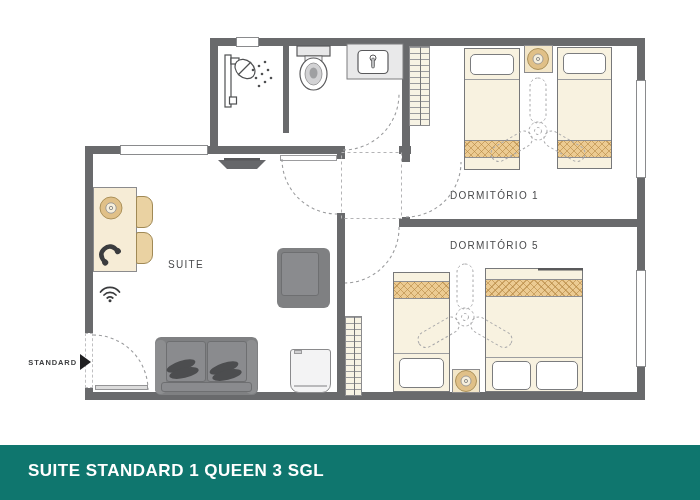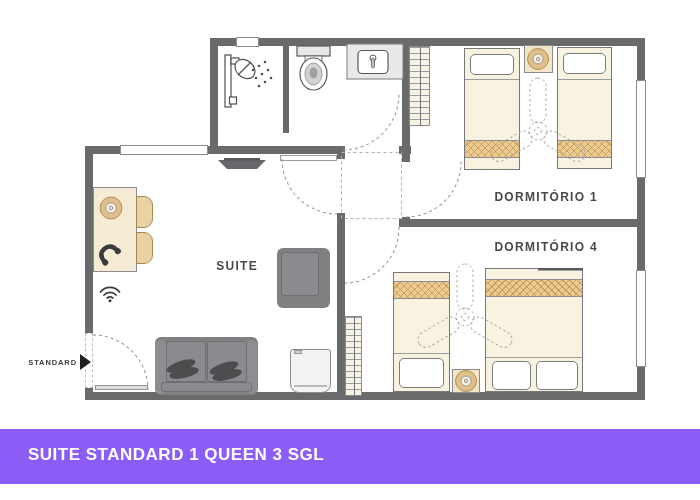--- a/index.html
+++ b/index.html
@@ -28,29 +28,29 @@
   .chair{position:absolute;background:#ead2a2;border:1px solid #a08955;border-radius:2px 9px 9px 2px;box-sizing:border-box;}
   .sofa-base{position:absolute;background:#7f8082;border-radius:6px;}
   .sofa-part{position:absolute;background:#8a8b8e;border:1px solid #6e6f71;border-radius:3px;box-sizing:border-box;}
   .sofa-arm{position:absolute;background:#8d8e90;border-radius:5px;}
   .armchair{position:absolute;background:#7f8082;border-radius:6px;}
   .armchair-seat{position:absolute;background:#8a8b8e;border:1px solid #6e6f71;border-radius:3px;box-sizing:border-box;}
   .minibar{position:absolute;background:#f3f3f4;border:1px solid #8a8a8c;border-radius:3px 3px 9px 9px;box-sizing:border-box;}
   .minibar-line{position:absolute;background:#b9b9bb;}
   .minibar-handle{position:absolute;background:#cfcfd1;border:1px solid #9a9a9c;box-sizing:border-box;}
   
-  .room-label{position:absolute;font-size:12px;font-weight:bold;letter-spacing:1.3px;
-    color:#48494b;text-align:right;}
+  .room-label{position:absolute;font-size:10px;font-weight:normal;letter-spacing:1.3px;
+    color:#48494b;text-align:left;}
   .entry-label{position:absolute;font-size:7.5px;font-weight:bold;letter-spacing:0.9px;
     color:#3f4042;text-align:right;}
   .entry-arrow{position:absolute;width:0;height:0;border-left:11px solid #1f1f21;
     border-top:8px solid transparent;border-bottom:8px solid transparent;}
   #icon-layer{position:absolute;left:0;top:0;pointer-events:none;}
   
-  #footer{position:absolute;left:0;top:429px;width:700px;height:55px;background:#8b5cf6;}
+  #footer{position:absolute;left:0;top:445px;width:700px;height:55px;background:#0f766e;}
   #footer span{position:absolute;left:28px;top:0;line-height:51px;color:#ffffff;
     font-size:17px;font-weight:bold;letter-spacing:0.5px;}
 </style>
 </head>
 <body>
 
 <div id="stage">
 
   <div class="wall" style="left:210px;top:38px;width:435px;height:8px"></div>
   <div class="wall" style="left:637px;top:38px;width:8px;height:362px"></div>
@@ -99,21 +99,21 @@
     <div class="sheet-line" style="top:80px"></div>
     <div class="pillow" style="left:5px;right:5px;top:85px;height:30px"></div>
   </div>
   <div class="nstand" style="left:452px;top:369px;width:28px;height:24px"></div>
   <div class="bed" style="left:485px;top:268px;width:98px;height:124px">
     <div class="blanket" style="top:10px;height:18px"></div>
     <div class="sheet-line" style="top:88px"></div>
     <div class="pillow" style="left:6px;top:92px;width:39px;height:29px"></div>
     <div class="pillow" style="left:50px;top:92px;width:42px;height:29px"></div>
   </div>
-  <div class="room-label" style="left:450px;top:240px;width:148px">DORMITÓRIO 4</div>
+  <div class="room-label" style="left:450px;top:240px;width:148px">DORMITÓRIO 5</div>
 
   <div class="desk" style="left:93px;top:187px;width:44px;height:85px"></div>
   <div class="chair" style="left:136px;top:196px;width:17px;height:32px"></div>
   <div class="chair" style="left:136px;top:232px;width:17px;height:32px"></div>
   <div class="armchair" style="left:277px;top:248px;width:53px;height:60px"></div>
   <div class="armchair-seat" style="left:281px;top:252px;width:38px;height:44px"></div>
   <div class="sofa-base" style="left:155px;top:337px;width:103px;height:58px"></div>
   <div class="sofa-arm" style="left:155px;top:340px;width:11px;height:54px"></div>
   <div class="sofa-arm" style="left:246px;top:340px;width:11px;height:54px"></div>
   <div class="sofa-part" style="left:166px;top:341px;width:40px;height:41px"></div>

